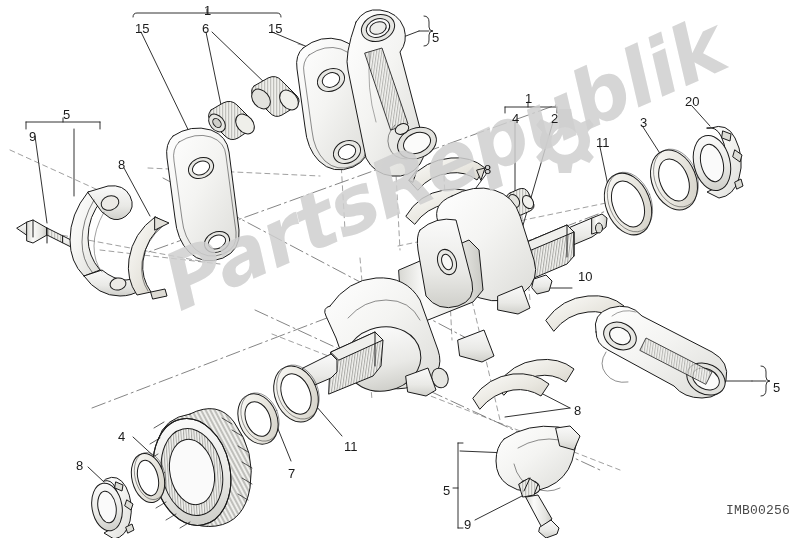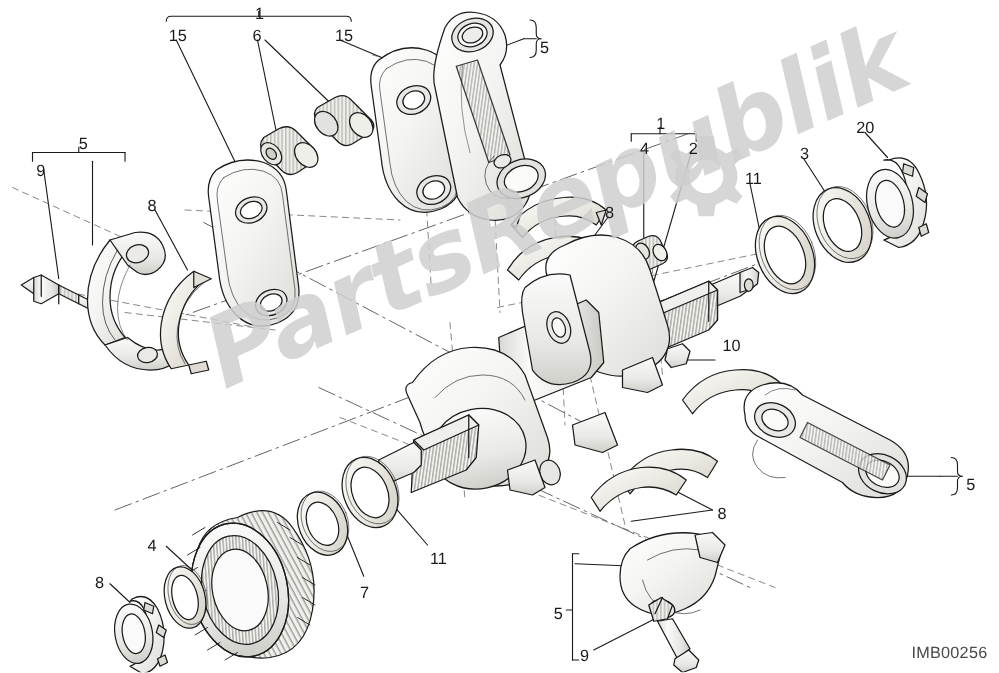--- a/index.html
+++ b/index.html
@@ -27,22 +27,22 @@
     font-family: "Liberation Sans", sans-serif;
     font-size: 13px;
     color: #1b1b1b;
     line-height: 1;
     white-space: nowrap;
     user-select: none;
   }
   #image-id {
     position: absolute;
     right: 9px;
-    bottom: 9px;
-    font-family: Liberation Sans, sans-serif;
+    bottom: 20px;
+    font-family: Liberation Mono, monospace;
     font-size: 13px;
     color: #4a4a4a;
     letter-spacing: 0.2px;
     white-space: nowrap;
   }
   #watermark-layer {
     position: absolute;
     left: 0; top: 0;
     width: 799px;
     height: 538px;

